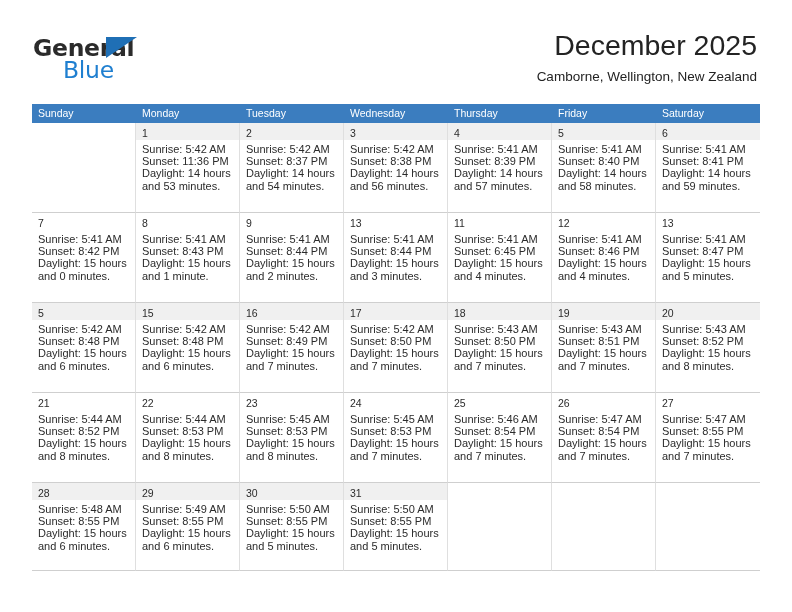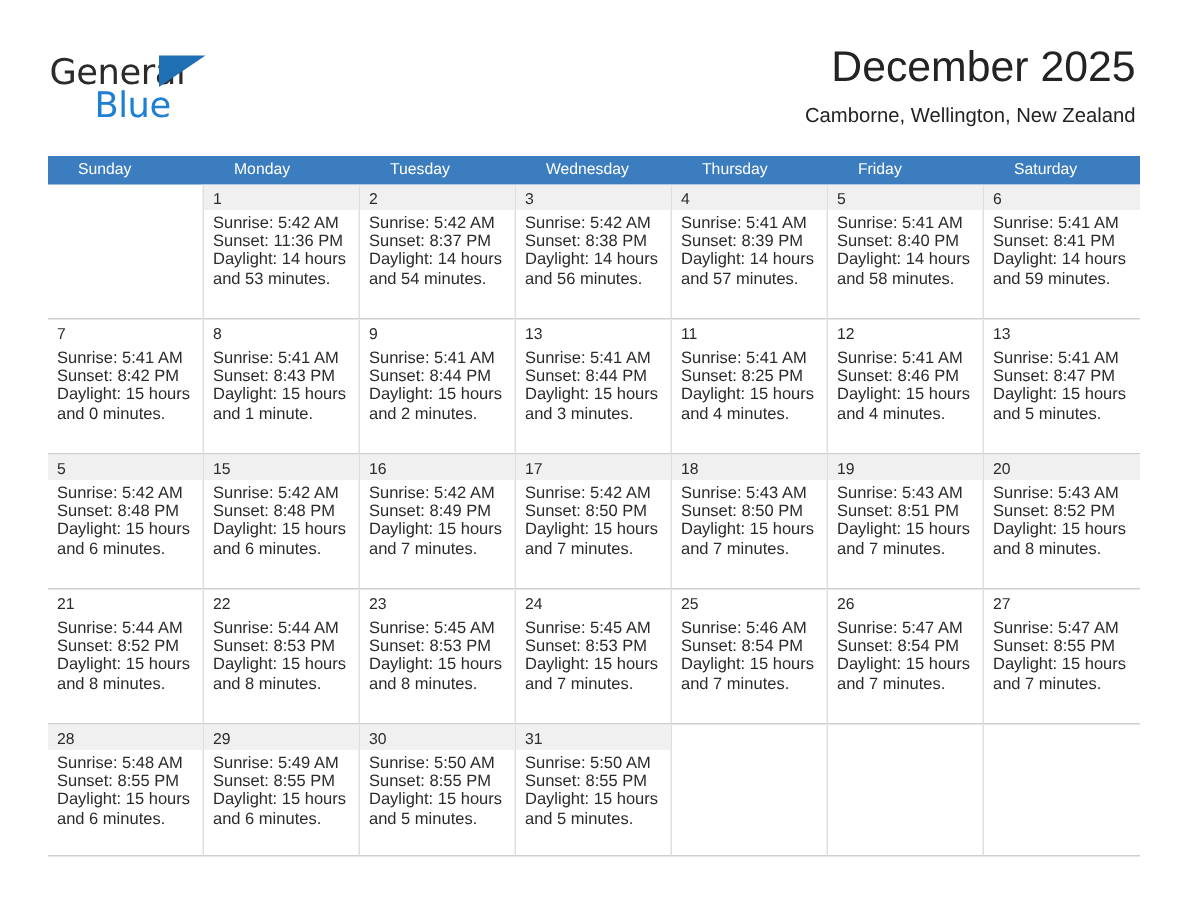--- a/index.html
+++ b/index.html
@@ -37,21 +37,21 @@
     height: 50px;
   }
   .logo-general {
     position: absolute;
     left: 0;
     top: 0;
     font-size: 23.5px;
     letter-spacing: -0.3px;
     color: #2b2b2b;
     font-family: "DejaVu Sans", sans-serif;
-    font-weight: 400;
+    font-weight: 700;
   }
   .logo-flag {
     position: absolute;
     left: 73px;
     top: 3px;
     width: 0;
     height: 0;
     border-left: 31px solid #1f6fb5;
     border-bottom: 21px solid transparent;
   }
@@ -101,21 +101,21 @@
     height: 19px;
     background: #3b7dbf;
   }
   .dow-cell {
     flex: 0 0 104px;
     width: 104px;
     height: 19px;
     line-height: 19px;
     color: #ffffff;
     font-size: 10.5px;
-    padding-left: 20px;
+    padding-left: 6px;
     box-sizing: border-box;
     font-family: "Liberation Sans", sans-serif;
   }
   .week-row {
     display: flex;
     width: 728px;
     height: 90px;
   }
   .week-row.last {
     height: 88px;
@@ -293,21 +293,21 @@
           <div>Sunrise: 5:41 AM</div>
           <div>Sunset: 8:44 PM</div>
           <div>Daylight: 15 hours</div>
           <div>and 3 minutes.</div>
         </div>
       </div>
       <div class="day-cell">
         <div class="daynum-bar"><span class="daynum">11</span></div>
         <div class="day-info">
           <div>Sunrise: 5:41 AM</div>
-          <div>Sunset: 8:25 PM</div>
+          <div>Sunset: 6:45 PM</div>
           <div>Daylight: 15 hours</div>
           <div>and 4 minutes.</div>
         </div>
       </div>
       <div class="day-cell">
         <div class="daynum-bar"><span class="daynum">12</span></div>
         <div class="day-info">
           <div>Sunrise: 5:41 AM</div>
           <div>Sunset: 8:46 PM</div>
           <div>Daylight: 15 hours</div>

